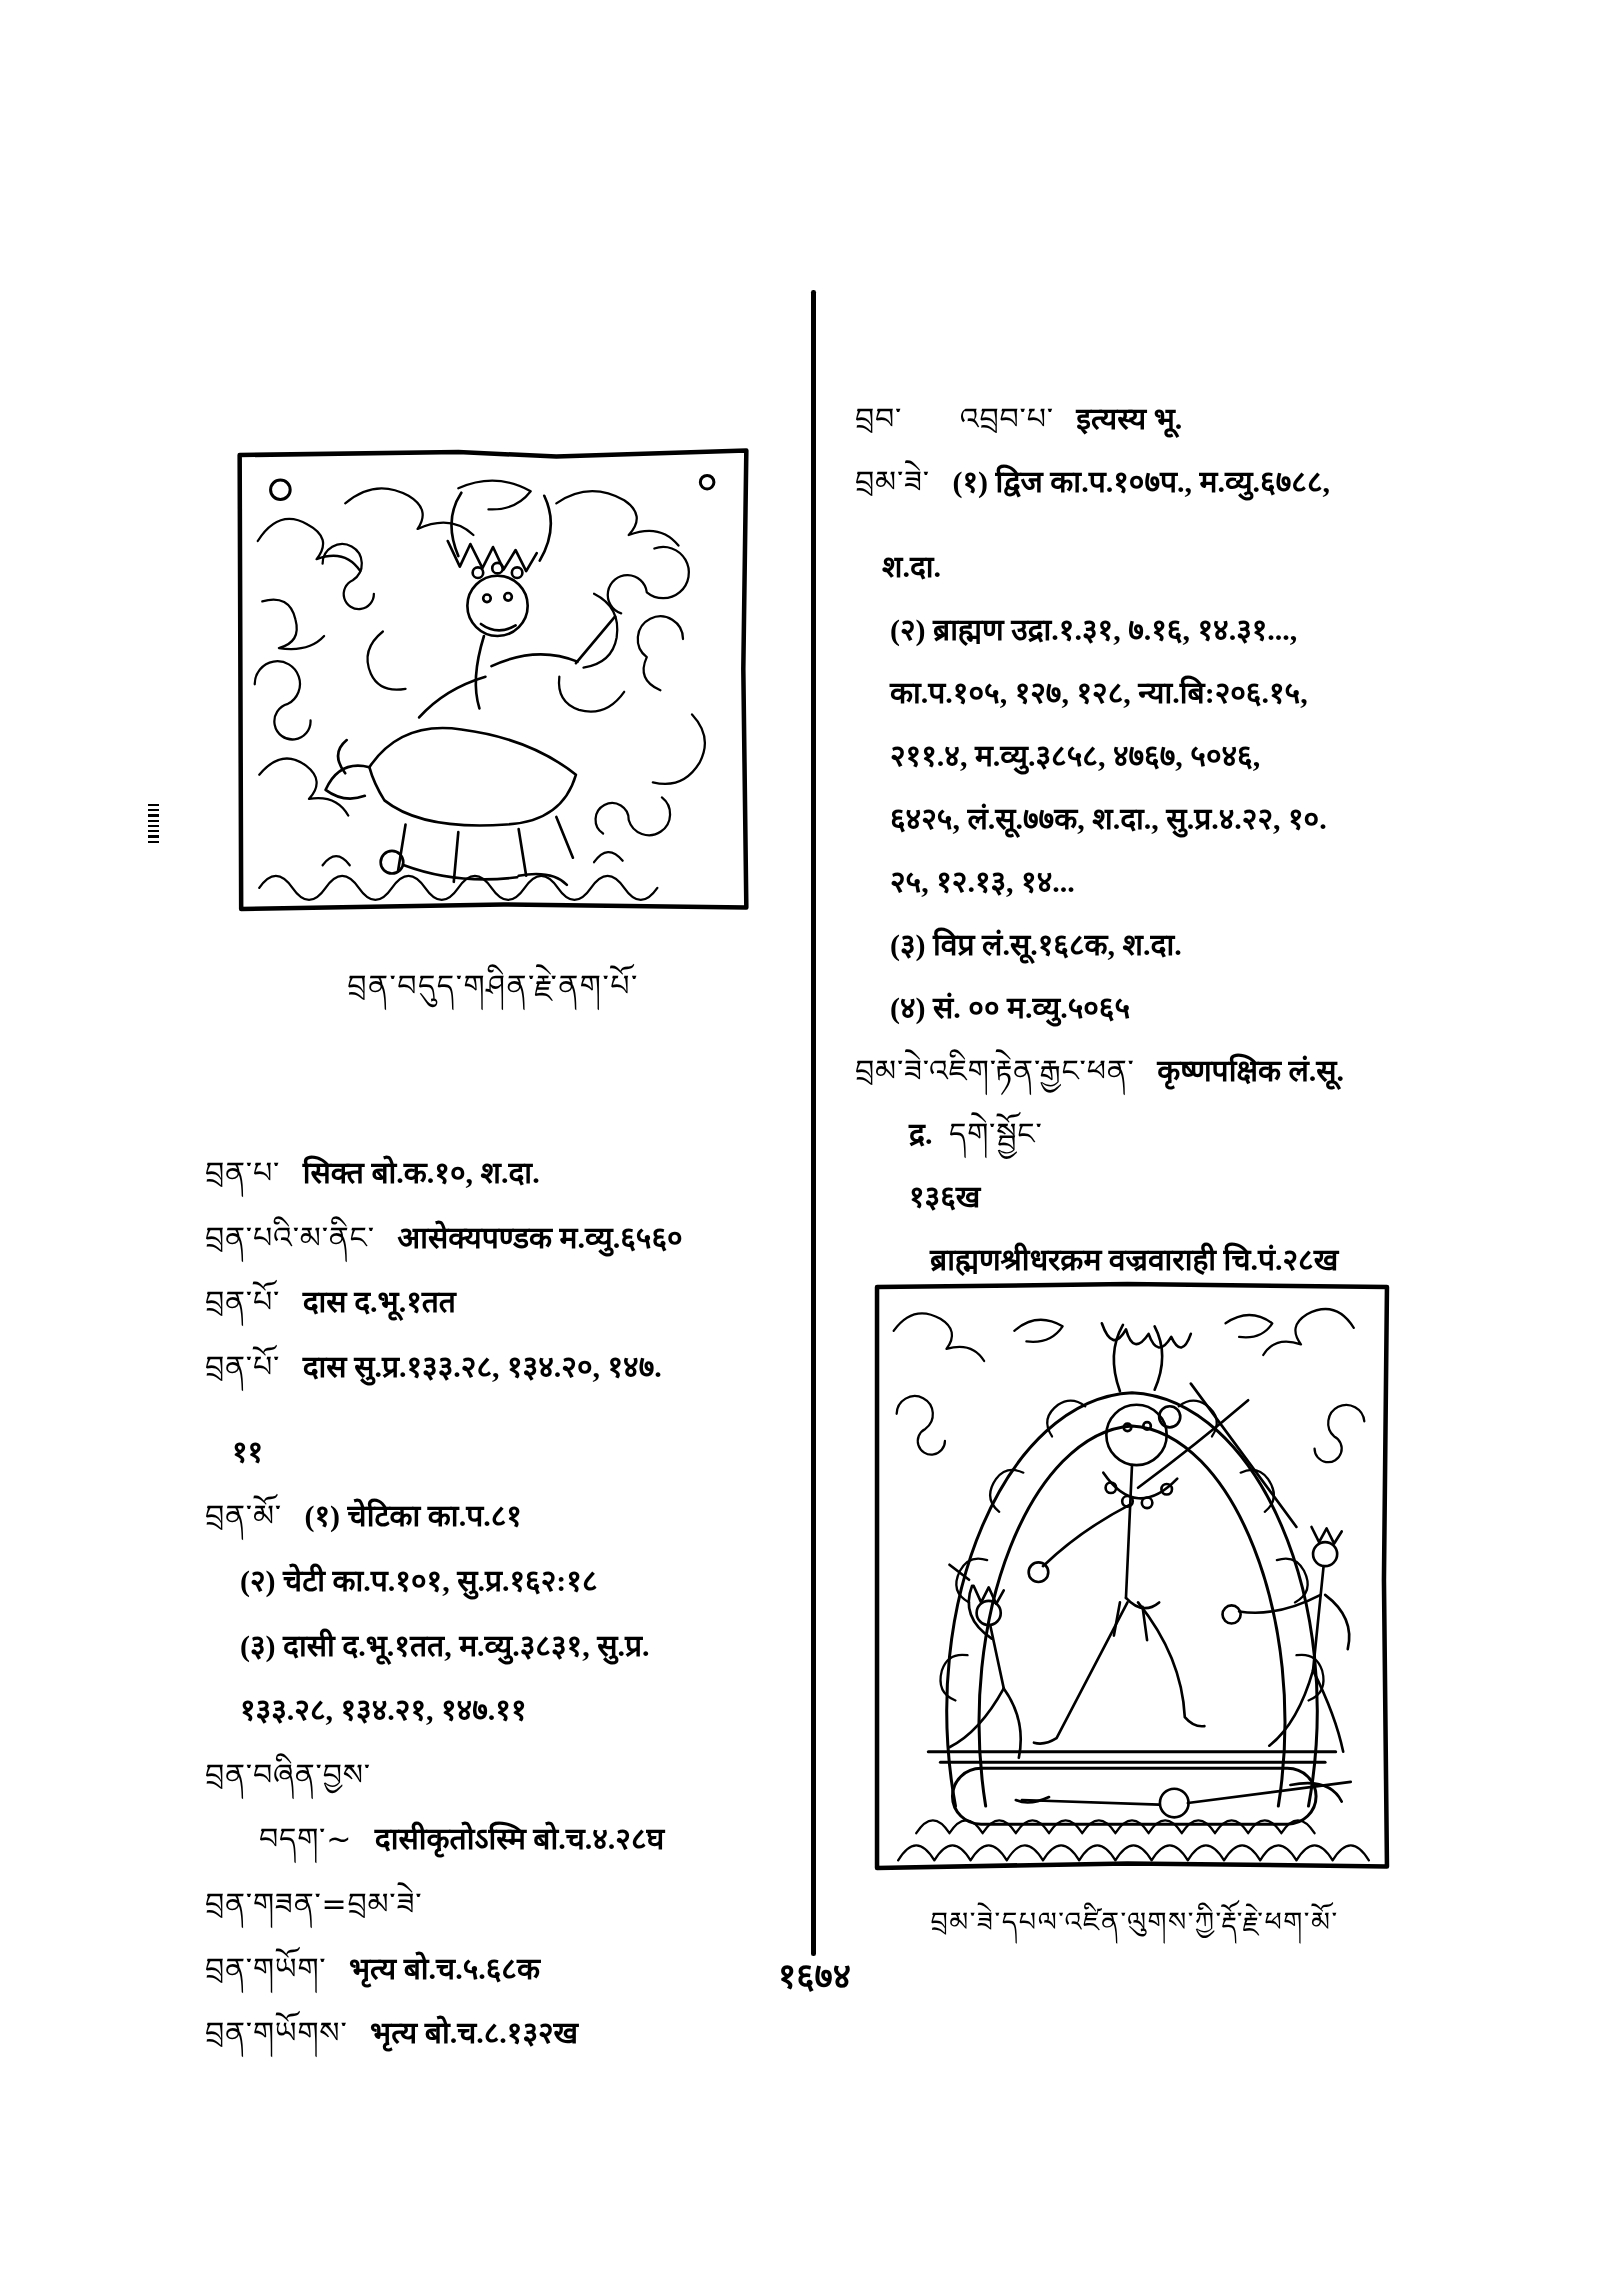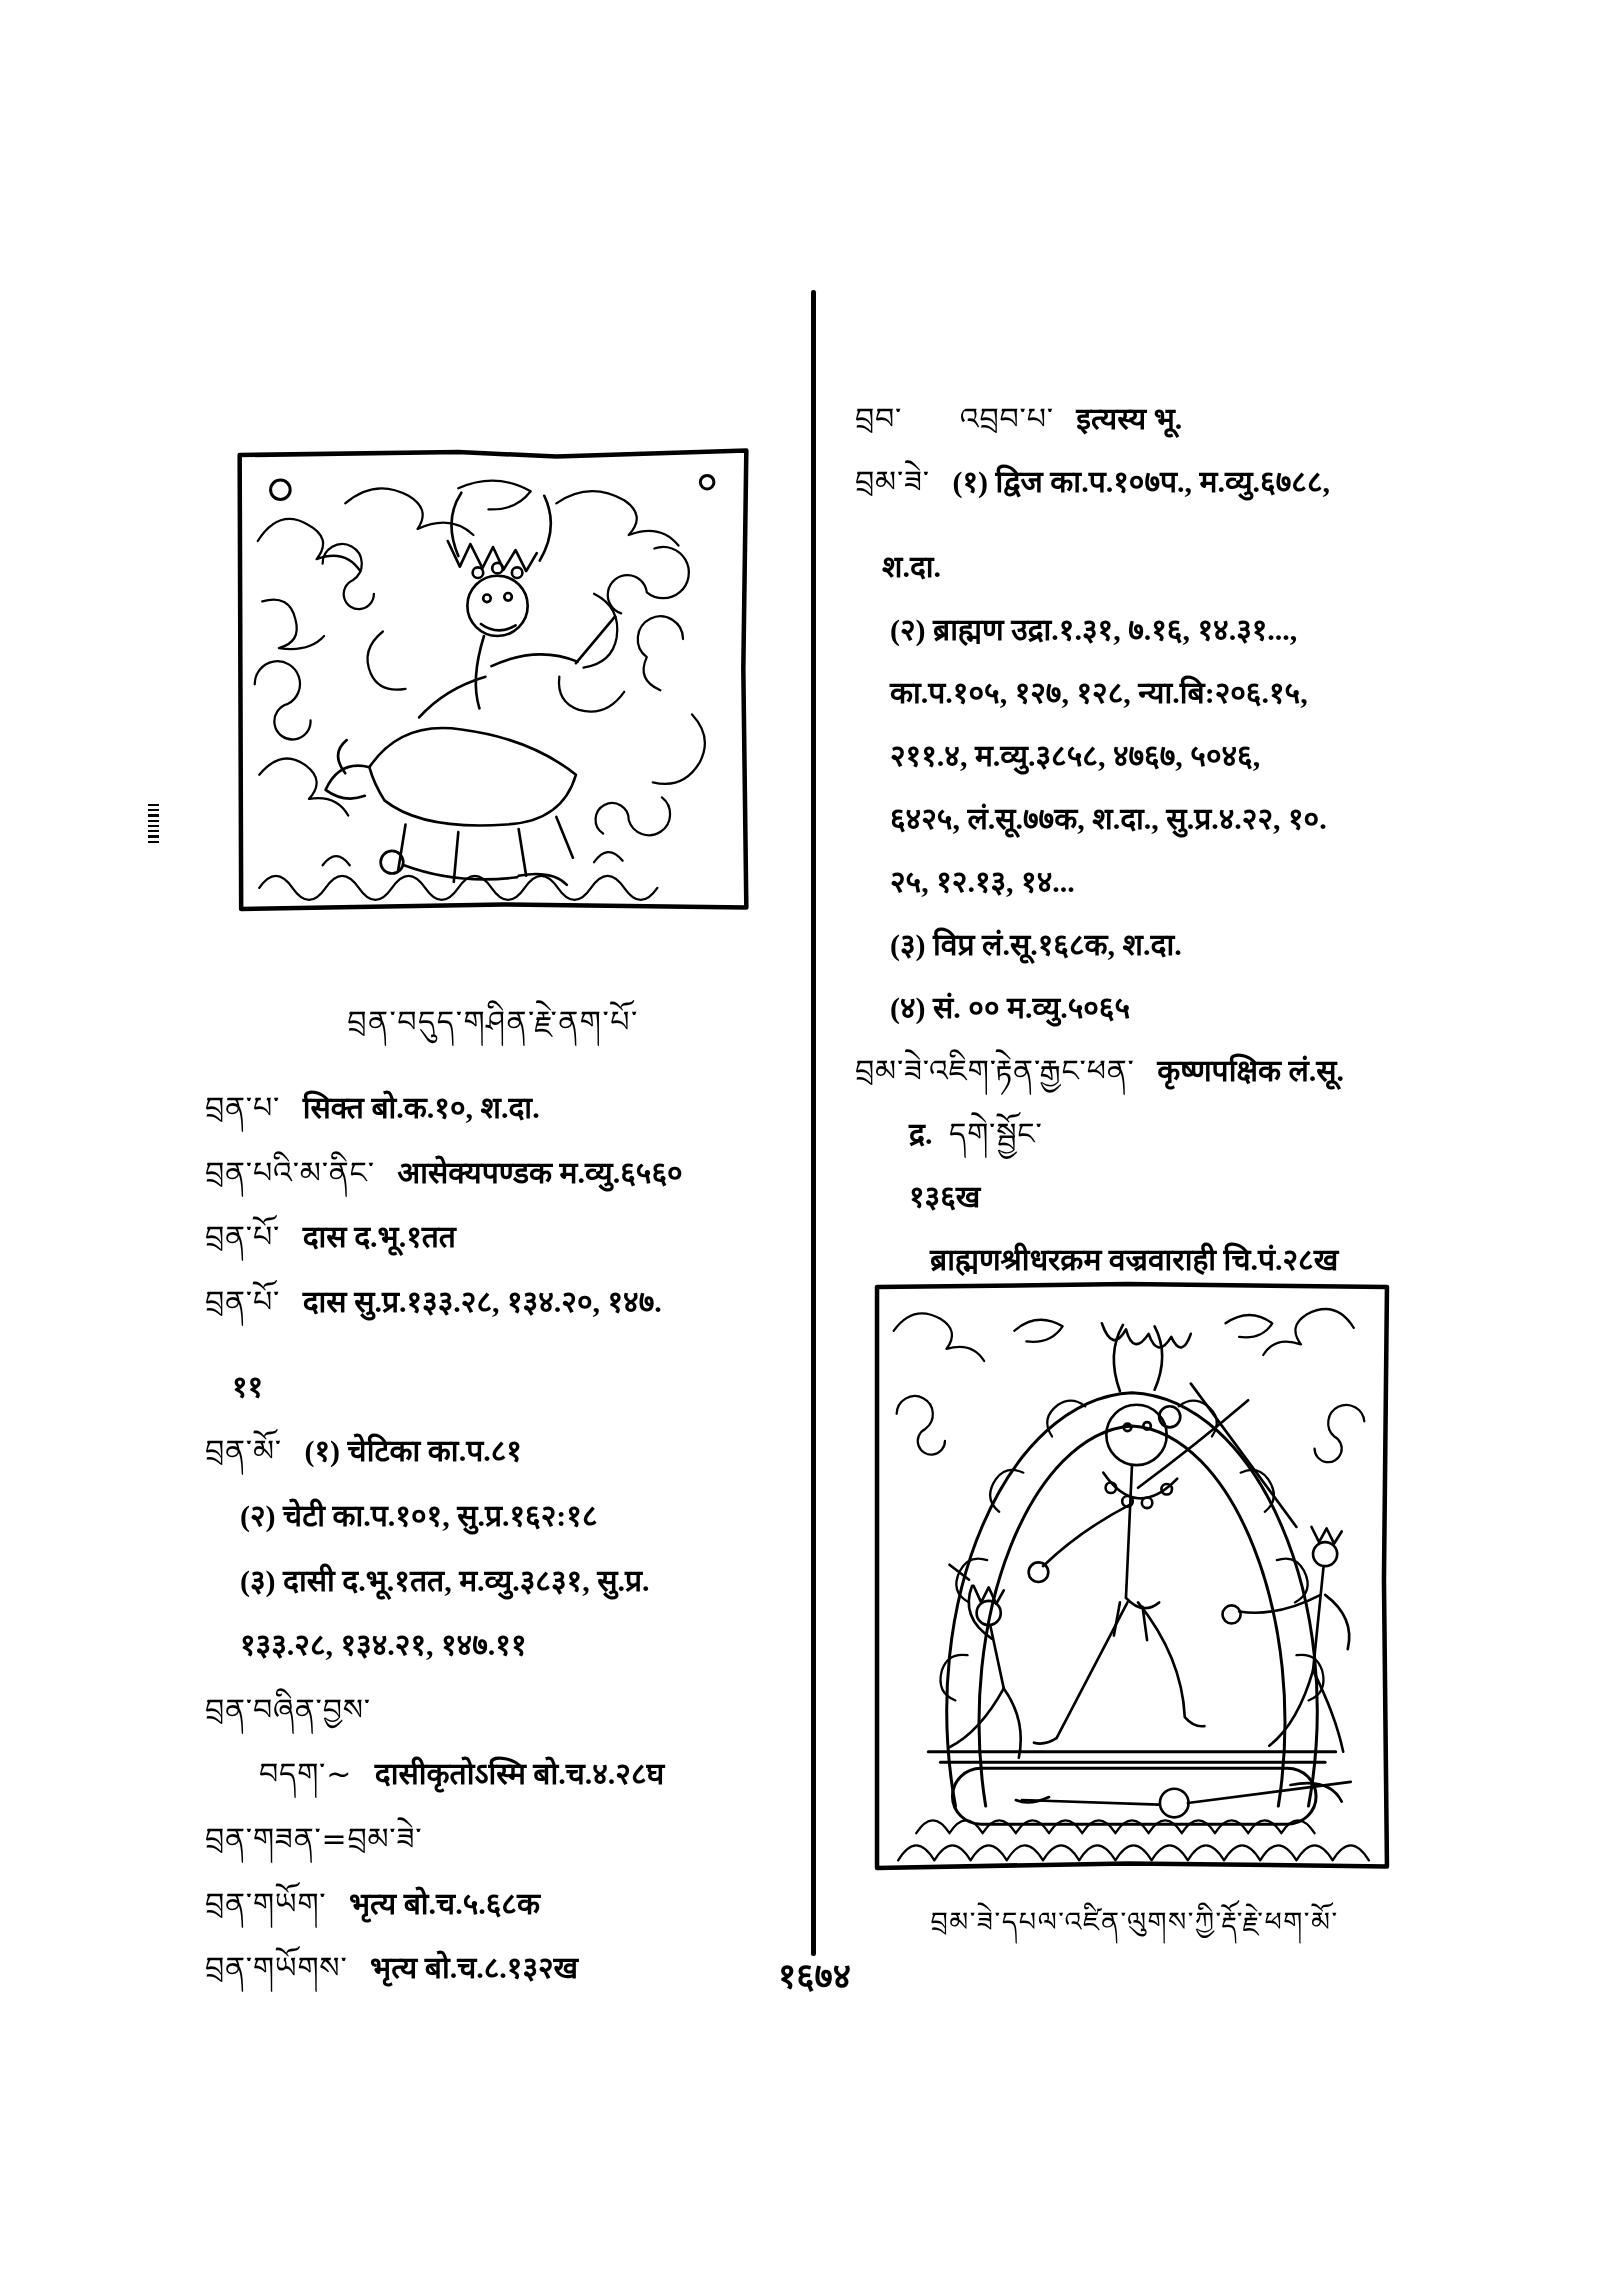--- a/index.html
+++ b/index.html
@@ -29,21 +29,21 @@
   }
 
   
   #artifact{
     position:absolute;left:148px;top:804px;width:11.3px;height:39px;
     background:repeating-linear-gradient(0deg,#000 0 2.3px,transparent 2.3px 5.3px);
   }
 
   
   .col{position:absolute;}
-  #left-col{left:205px;top:1087px;width:612px;}
+  #left-col{left:205px;top:1152px;width:612px;}
   #right-col{left:855px;top:398px;width:784px;}
 
   .line{
     display:block;white-space:nowrap;
     line-height:42px;margin-bottom:16.6px;
   }
   #right-col .line{line-height:41px;margin-bottom:15px;}
 
   .tib{
     font-family:"DejaVu Sans",sans-serif;
@@ -143,21 +143,21 @@
         <path d="M380,574 q44,-8 64,12"></path>
       </g>
       <g class="ink" stroke-width="3">
 
         <path d="M36,590 q22,-32 44,0 q22,32 44,0 q22,-32 44,0 q22,32 44,0 q22,-32 44,0 q22,32 44,0 q22,-32 44,0 q22,32 44,0 q22,-32 44,0 q22,32 44,0 q22,-32 44,0 q22,32 44,0"></path>
         <path d="M120,560 q18,-24 36,0"></path>
         <path d="M480,556 q18,-26 38,-2"></path>
       </g>
     </svg>
   </div>
-  <div class="fig-caption" style="left:232px;top:988px;width:522px;">བྲན་བདུད་གཤིན་རྗེ་ནག་པོ་</div>
+  <div class="fig-caption" style="left:232px;top:952px;width:522px;">བྲན་བདུད་གཤིན་རྗེ་ནག་པོ་</div>
 
   <div id="divider"></div>
 
   <div class="col" id="left-col">
       <div class="line k-head"><span class="tib">བྲན་པ་</span><span class="dev">सिक्त बो.क.१०, श.दा.</span></div>
       <div class="line k-head"><span class="tib">བྲན་པའི་མ་ནིང་</span><span class="dev">आसेक्यपण्डक म.व्यु.६५६०</span></div>
       <div class="line k-head"><span class="tib">བྲན་པོ་</span><span class="dev">दास द.भू.१तत</span></div>
       <div class="line k-head"><span class="tib">བྲན་པོ་</span><span class="dev">दास सु.प्र.१३३.२८, १३४.२०, १४७.</span></div>
       <div class="line k-cont"><span class="dev">११</span></div>
       <div class="line k-head"><span class="tib">བྲན་མོ་</span><span class="dev">(१) चेटिका का.प.८१</span></div>

